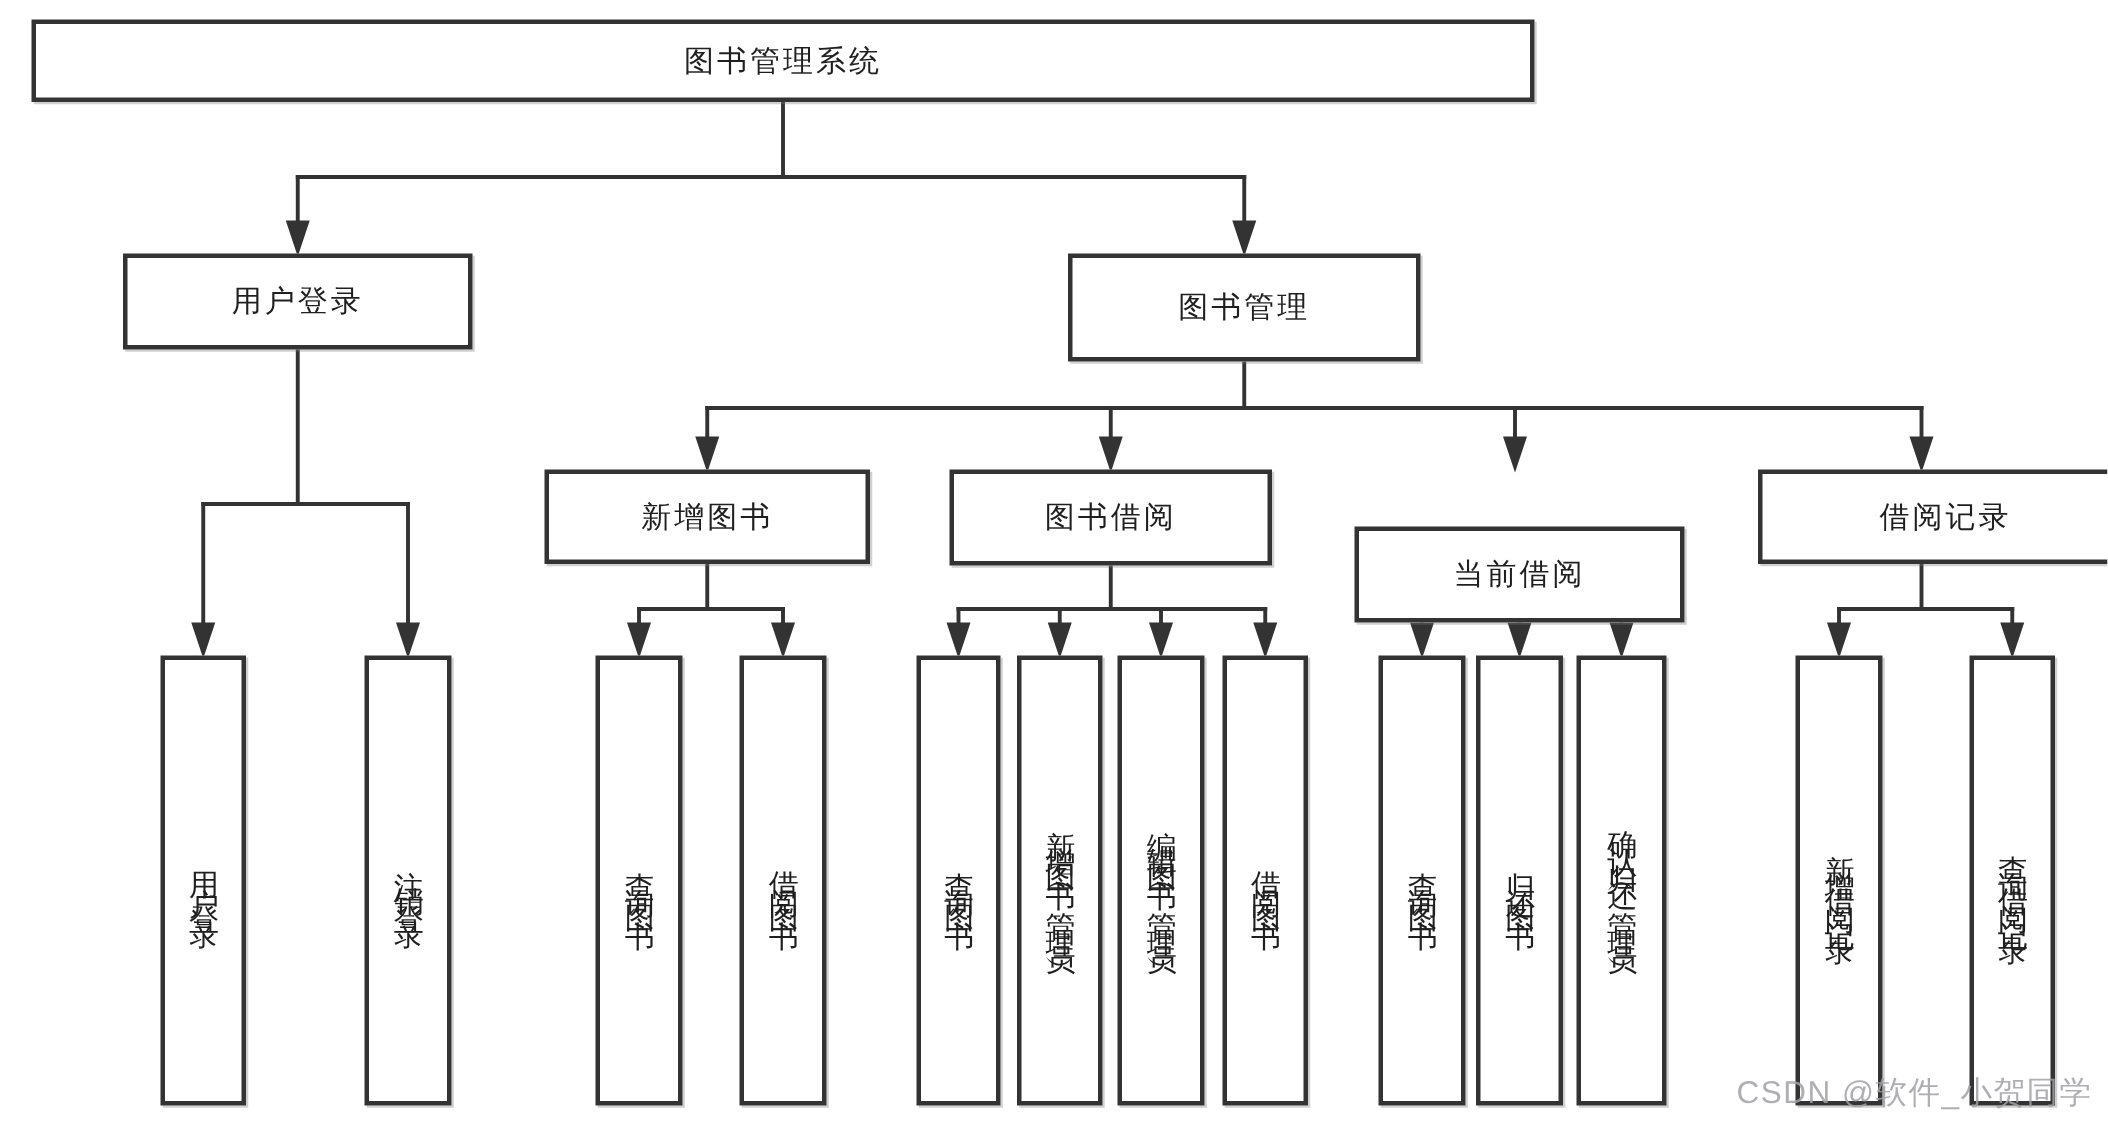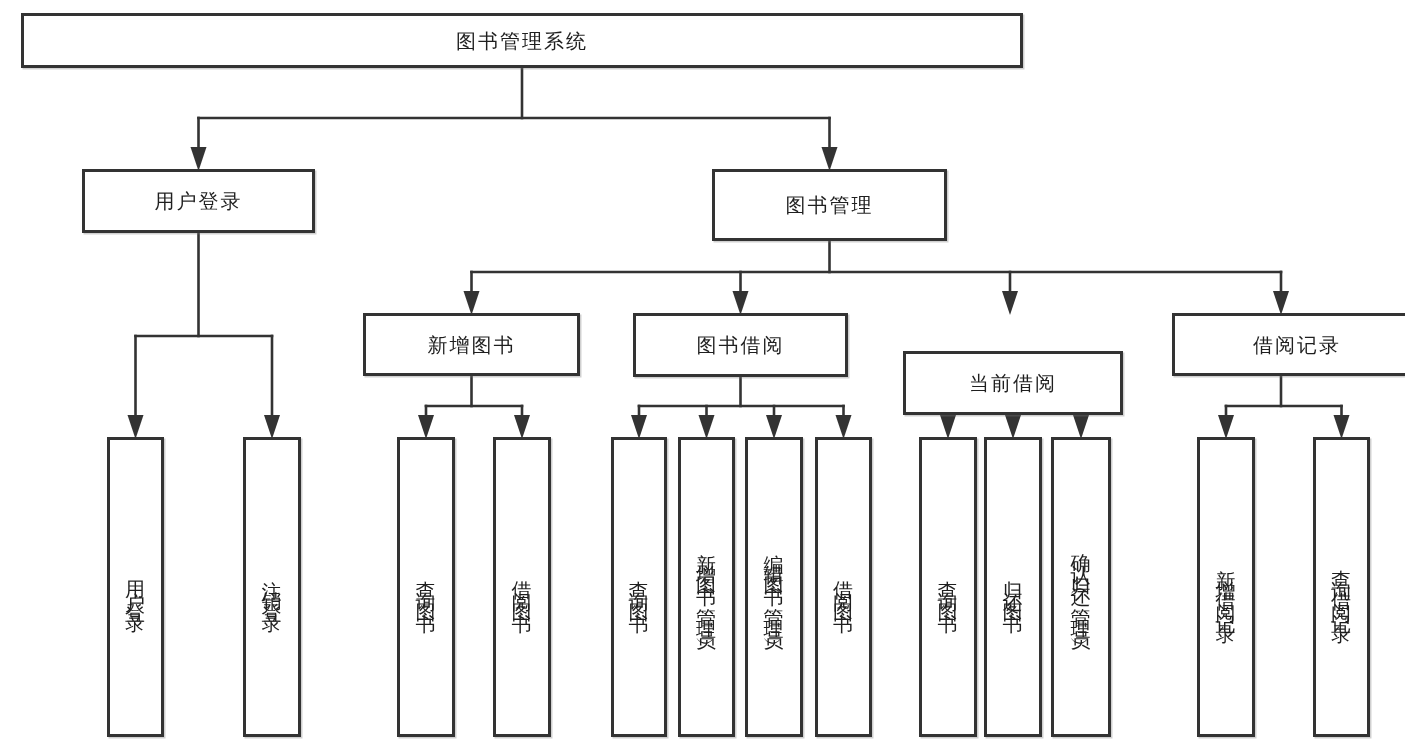--- a/index.html
+++ b/index.html
@@ -179,13 +179,14 @@
       <div class="node vert" style="left: 1051px; top: 437px; width: 60px; height: 300px;">
         <span class="label">确认归还（管理员）</span>
       </div>
       <div class="node vert" style="left: 1197px; top: 437px; width: 58px; height: 300px;">
         <span class="label">新增借阅记录</span>
       </div>
       <div class="node vert" style="left: 1313px; top: 437px; width: 57px; height: 300px;">
         <span class="label">查询借阅记录</span>
       </div>
     </div>
+  <div class="watermark" title="CSDN @软件_小贺同学" style="color: rgb(162, 162, 166);">CSDN @软件_小贺同学</div>
 </div>
 
 </body></html>

